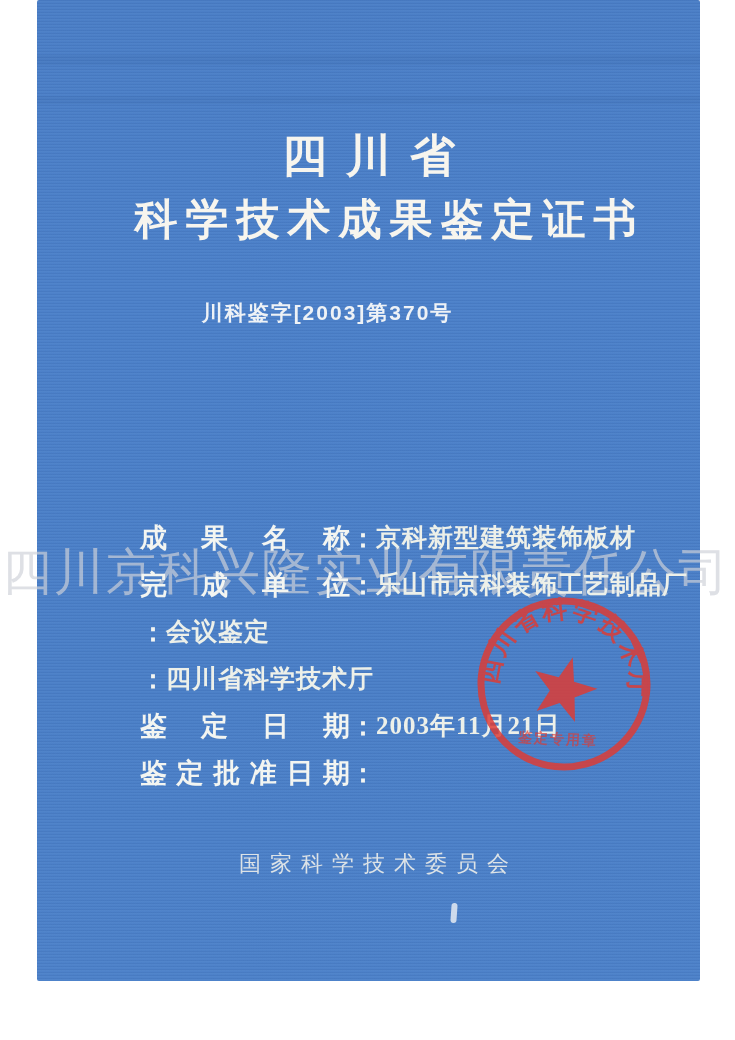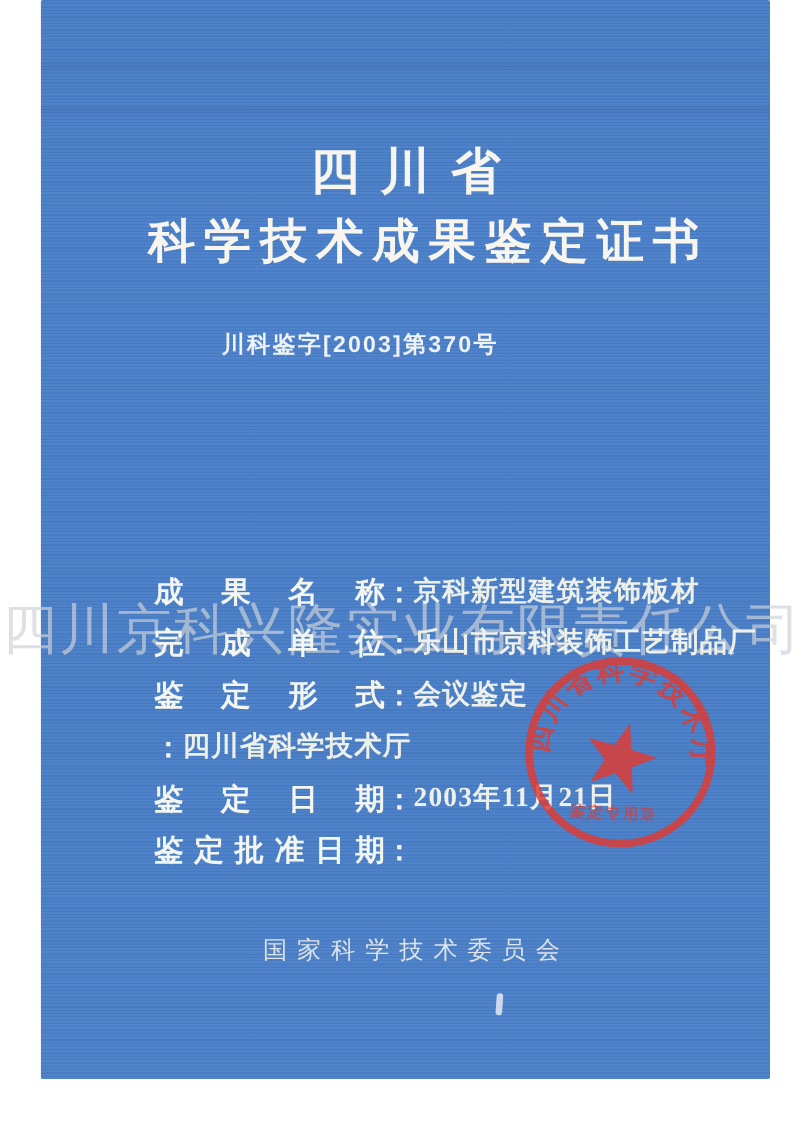--- a/index.html
+++ b/index.html
@@ -97,21 +97,20 @@
       <span class="field-label">成果名称</span>
       <span class="field-colon">：</span>
       <span class="field-value">京科新型建筑装饰板材</span>
     </div>
     <div class="field-row">
       <span class="field-label">完成单位</span>
       <span class="field-colon">：</span>
       <span class="field-value">乐山市京科装饰工艺制品厂</span>
     </div>
     <div class="field-row">
-      <span class="field-label">鉴定形式</span>
       <span class="field-colon">：</span>
       <span class="field-value">会议鉴定</span>
     </div>
     <div class="field-row">
       <span class="field-colon">：</span>
       <span class="field-value">四川省科学技术厅</span>
     </div>
     <div class="field-row">
       <span class="field-label">鉴定日期</span>
       <span class="field-colon">：</span>

